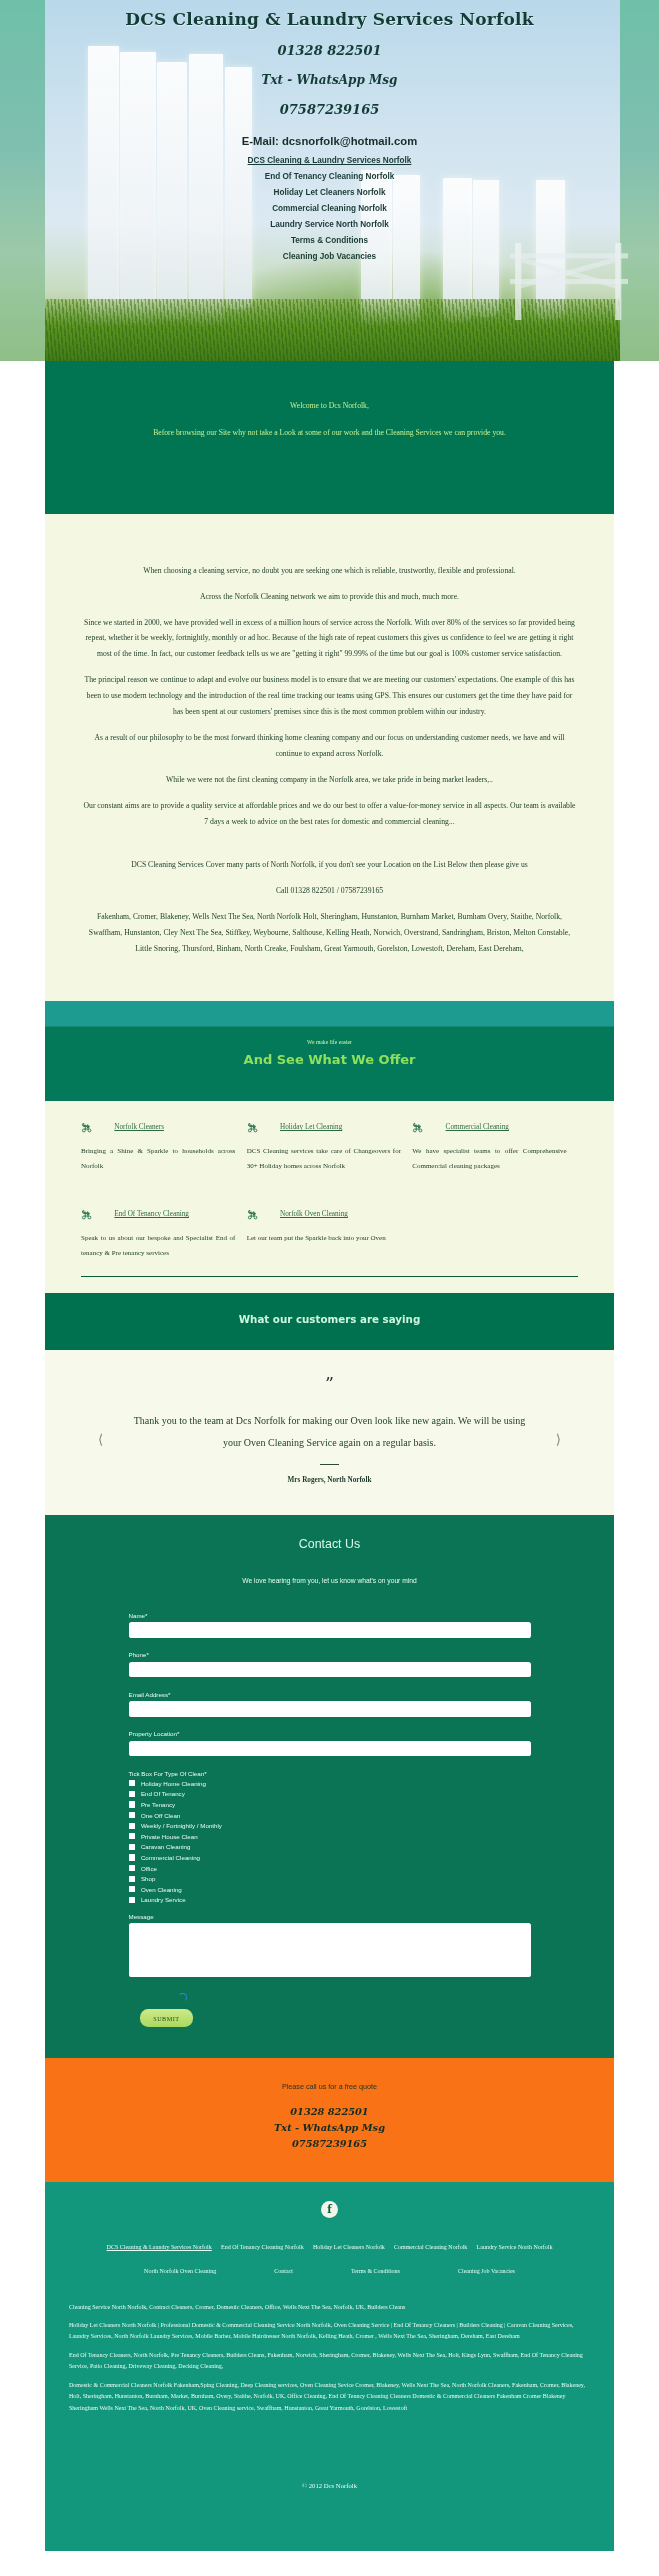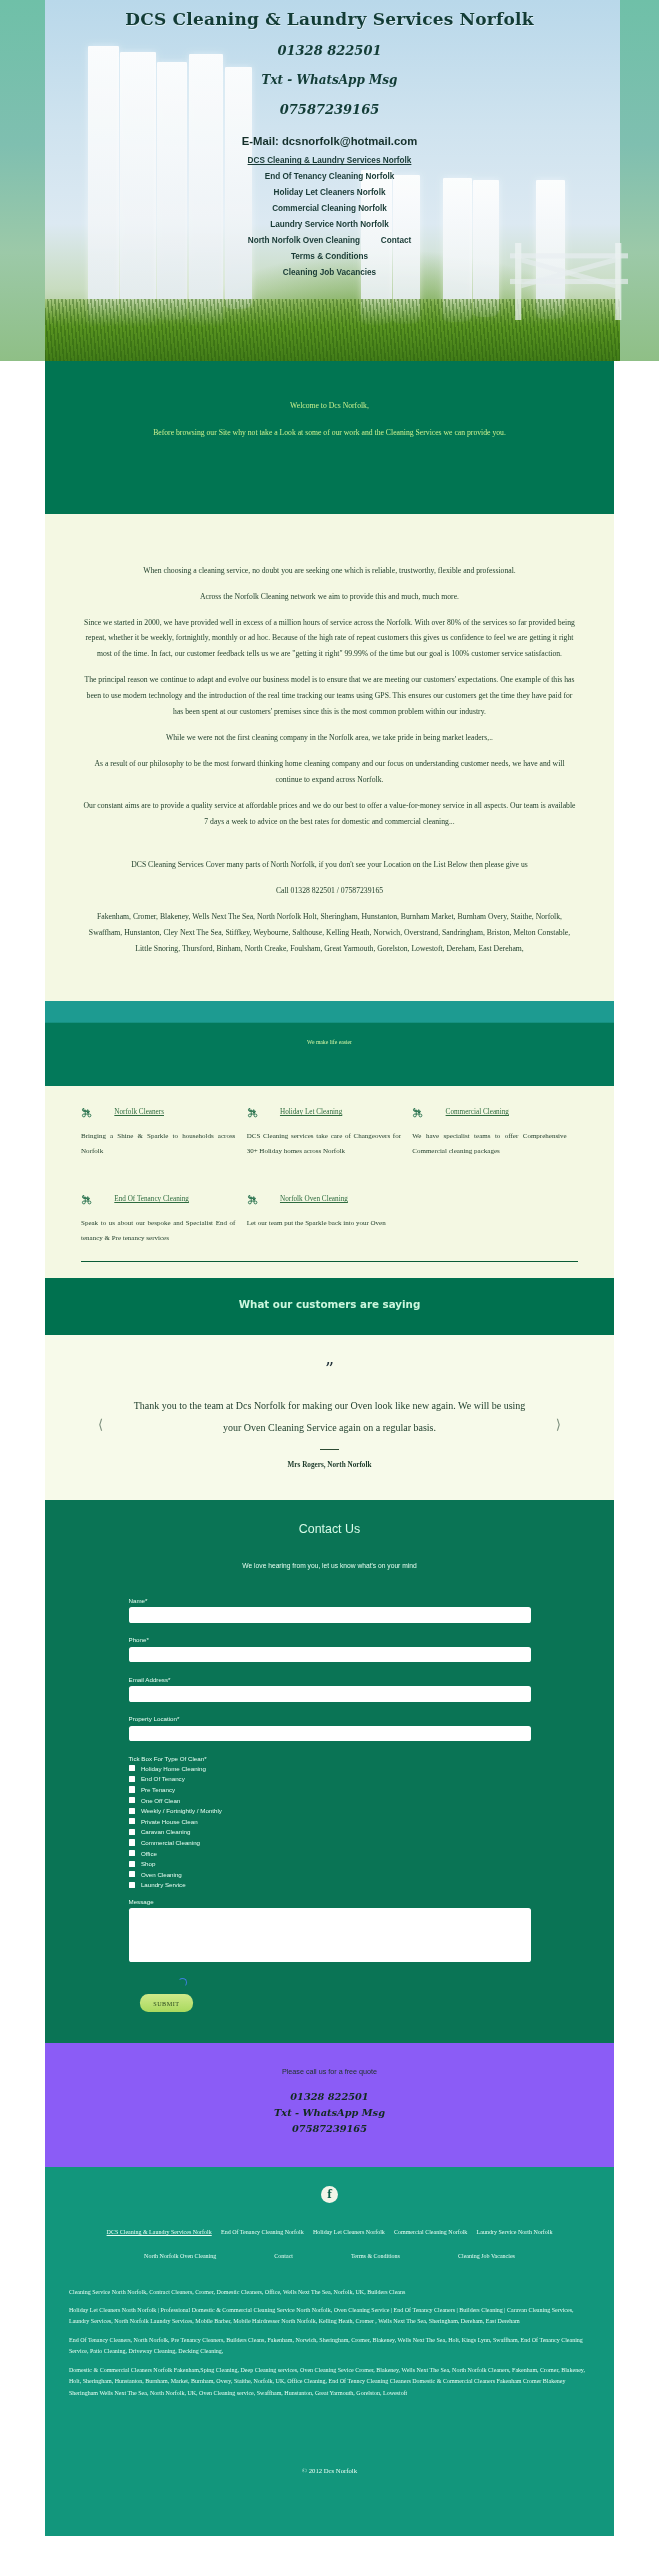--- a/index.html
+++ b/index.html
@@ -219,21 +219,21 @@
     background:linear-gradient(180deg,#cfe98a 0%, #a9d95e 100%);
     border:0; border-radius:8.2px;
     padding:5.7px 13.4px;
     font-size:6.2px; letter-spacing:0.5px; color:#2a4a1e;
     font-family:"Liberation Serif", serif; cursor:pointer;
   }
 
   
   .quote-strip {
     margin:0 45px;
-    background:#8b5cf6;
+    background:#f97316;
     text-align:center;
     padding:24px 0 28px 0;
   }
   .quote-strip .q1 { font-size:7.2px; color:#1d3326; margin:0 0 14.4px 0; font-family:"Liberation Sans", sans-serif;}
   .quote-strip .qnum {
     font-size:9.8px; font-weight:bold; font-style:italic; color:#122b1f;
     margin:0 0 5.2px 0; font-family:"DejaVu Serif", serif;
   }
 
   
@@ -305,51 +305,48 @@
       <div class="hero-txt">Txt - WhatsApp Msg</div>
       <div class="hero-mobile">07587239165</div>
       <div class="hero-email">E-Mail:  dcsnorfolk@hotmail.com</div>
 
       <nav class="hero-nav">
         <a class="active" href="#">DCS Cleaning &amp; Laundry Services Norfolk</a>
         <a href="#">End Of Tenancy Cleaning Norfolk</a>
         <a href="#">Holiday Let Cleaners Norfolk</a>
         <a href="#">Commercial Cleaning Norfolk</a>
         <a href="#">Laundry Service North Norfolk</a>
-        <span class="nav-pair">
-          <a href="#">North Norfolk Oven Cleaning</a>
-          <a href="#">Contact</a>
-        </span>
         <a href="#">Terms &amp; Conditions</a>
         <a href="#">Cleaning Job Vacancies</a>
       </nav>
     </div>
   </div>
 
   <section class="welcome">
     <p>Welcome to Dcs Norfolk,</p>
     <p>Before browsing our Site why not take a Look at some of our work and the Cleaning Services we can provide you.</p>
   </section>
 
   <section class="about">
     <p>When choosing a cleaning service, no doubt you are seeking one which is reliable, trustworthy, flexible and professional.</p>
     <p>Across the Norfolk Cleaning network we aim to provide this and much, much more.</p>
     <p>Since we started in 2000, we have provided well in excess of a million hours of service across the Norfolk. With over 80% of the services so far provided being repeat, whether it be weekly, fortnightly, monthly or ad hoc. Because of the high rate of repeat customers this gives us confidence to feel we are getting it right most of the time. In fact, our customer feedback tells us we are "getting it right" 99.99% of the time but our goal is 100% customer service satisfaction.</p>
     <p>The principal reason we continue to adapt and evolve our business model is to ensure that we are meeting our customers' expectations. One example of this has been to use modern technology and the introduction of the real time tracking our teams using GPS. This ensures our customers get the time they have paid for has been spent at our customers' premises since this is the most common problem within our industry.</p>
+    <p>As a result of our philosophy to be the most forward thinking home cleaning company and our focus on understanding customer needs, we have and will continue to expand across Norfolk.</p>
     <p>While we were not the first cleaning company in the Norfolk area, we take pride in being market leaders,..</p>
-    <p>As a result of our philosophy to be the most forward thinking home cleaning company and our focus on understanding customer needs, we have and will continue to expand across Norfolk.</p>
     <p>Our constant aims are to provide a quality service at affordable prices and we do our best to offer a value-for-money service in all aspects. Our team is available 7 days a week to advice on the best rates for domestic and commercial cleaning...</p>
     <div class="spacer"></div>
     <p>DCS Cleaning Services Cover many parts of North Norfolk, if you don't see your Location on the List Below then please give us</p>
     <p>Call 01328 822501 / 07587239165</p>
     <p>Fakenham, Cromer, Blakeney, Wells Next The Sea, North Norfolk Holt, Sheringham, Hunstanton, Burnham Market, Burnham Overy, Staithe, Norfolk, Swaffham, Hunstanton, Cley Next The Sea, Stiffkey, Weybourne, Salthouse, Kelling Heath, Norwich, Overstrand, Sandringham, Briston, Melton Constable, Little Snoring, Thursford, Binham, North Creake, Foulsham, Great Yarmouth, Gorelston, Lowestoft, Dereham, East Dereham,</p>
   </section>
 
   <section class="offer-band">
     <p class="offer-kicker">We make life easier</p>
+    <h2 class="offer-title">And See What We Offer</h2>
   </section>
 
   <section class="services">
     <div class="svc-row">
       <div class="svc">
         <div class="svc-head">
           <svg class="svc-icon" viewBox="0 0 24 24" fill="none" stroke="currentColor" stroke-width="1.7">
               <path d="M6 3a3 3 0 1 0 3 3v12a3 3 0 1 1-3-3h12a3 3 0 1 1-3 3V6a3 3 0 1 0 3 3H6z"></path>
             </svg>
           <a class="svc-title" href="#">Norfolk Cleaners</a>

